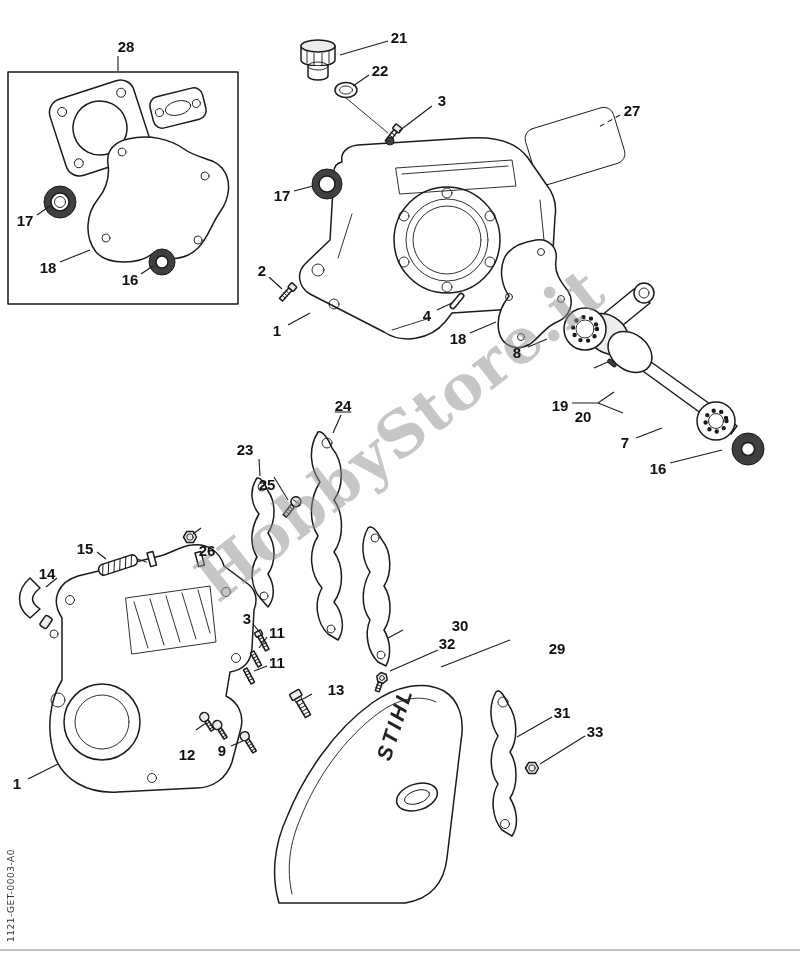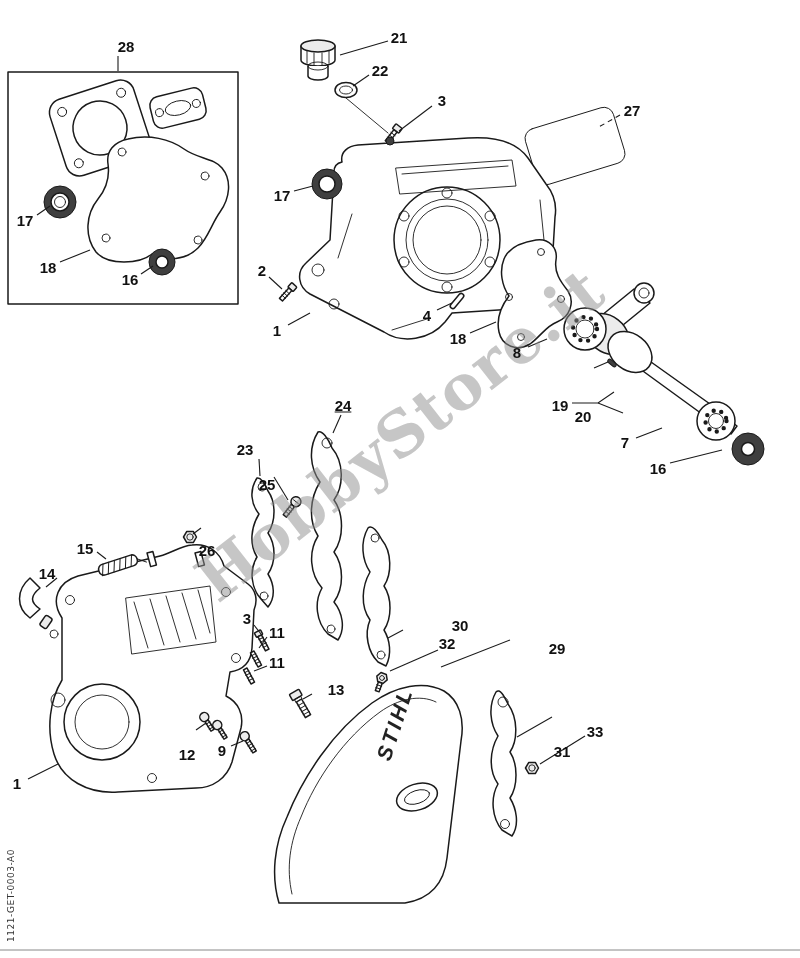--- a/index.html
+++ b/index.html
@@ -409,19 +409,19 @@
       <span class="callout" style="left: 247px; top: 618px;">3</span>
       <span class="callout" style="left: 277px; top: 632px;">11</span>
       <span class="callout" style="left: 277px; top: 662px;">11</span>
       <span class="callout" style="left: 322px; top: 689px; margin-left: 14px;">13</span>
       <span class="callout" style="left: 187px; top: 735px; margin-top: 19px;">12</span>
       <span class="callout" style="left: 222px; top: 750px;">9</span>
       <span class="callout" style="left: 17px; top: 783px;">1</span>
       <span class="callout" style="left: 413px; top: 625px; margin-left: 47px;">30</span>
       <span class="callout" style="left: 447px; top: 643px;">32</span>
       <span class="callout" style="left: 520px; top: 648px; margin-left: 37px;">29</span>
-      <span class="callout" style="left: 562px; top: 712px; margin-top: 39px;">31</span>
+      <span class="callout" style="left: 562px; top: 712px;">31</span>
       <span class="callout" style="left: 595px; top: 731px;">33</span>
     </div>
 
   <div class="doc-code">1121-GET-0003-A0</div>
 
 </div>
 
 </body></html>

